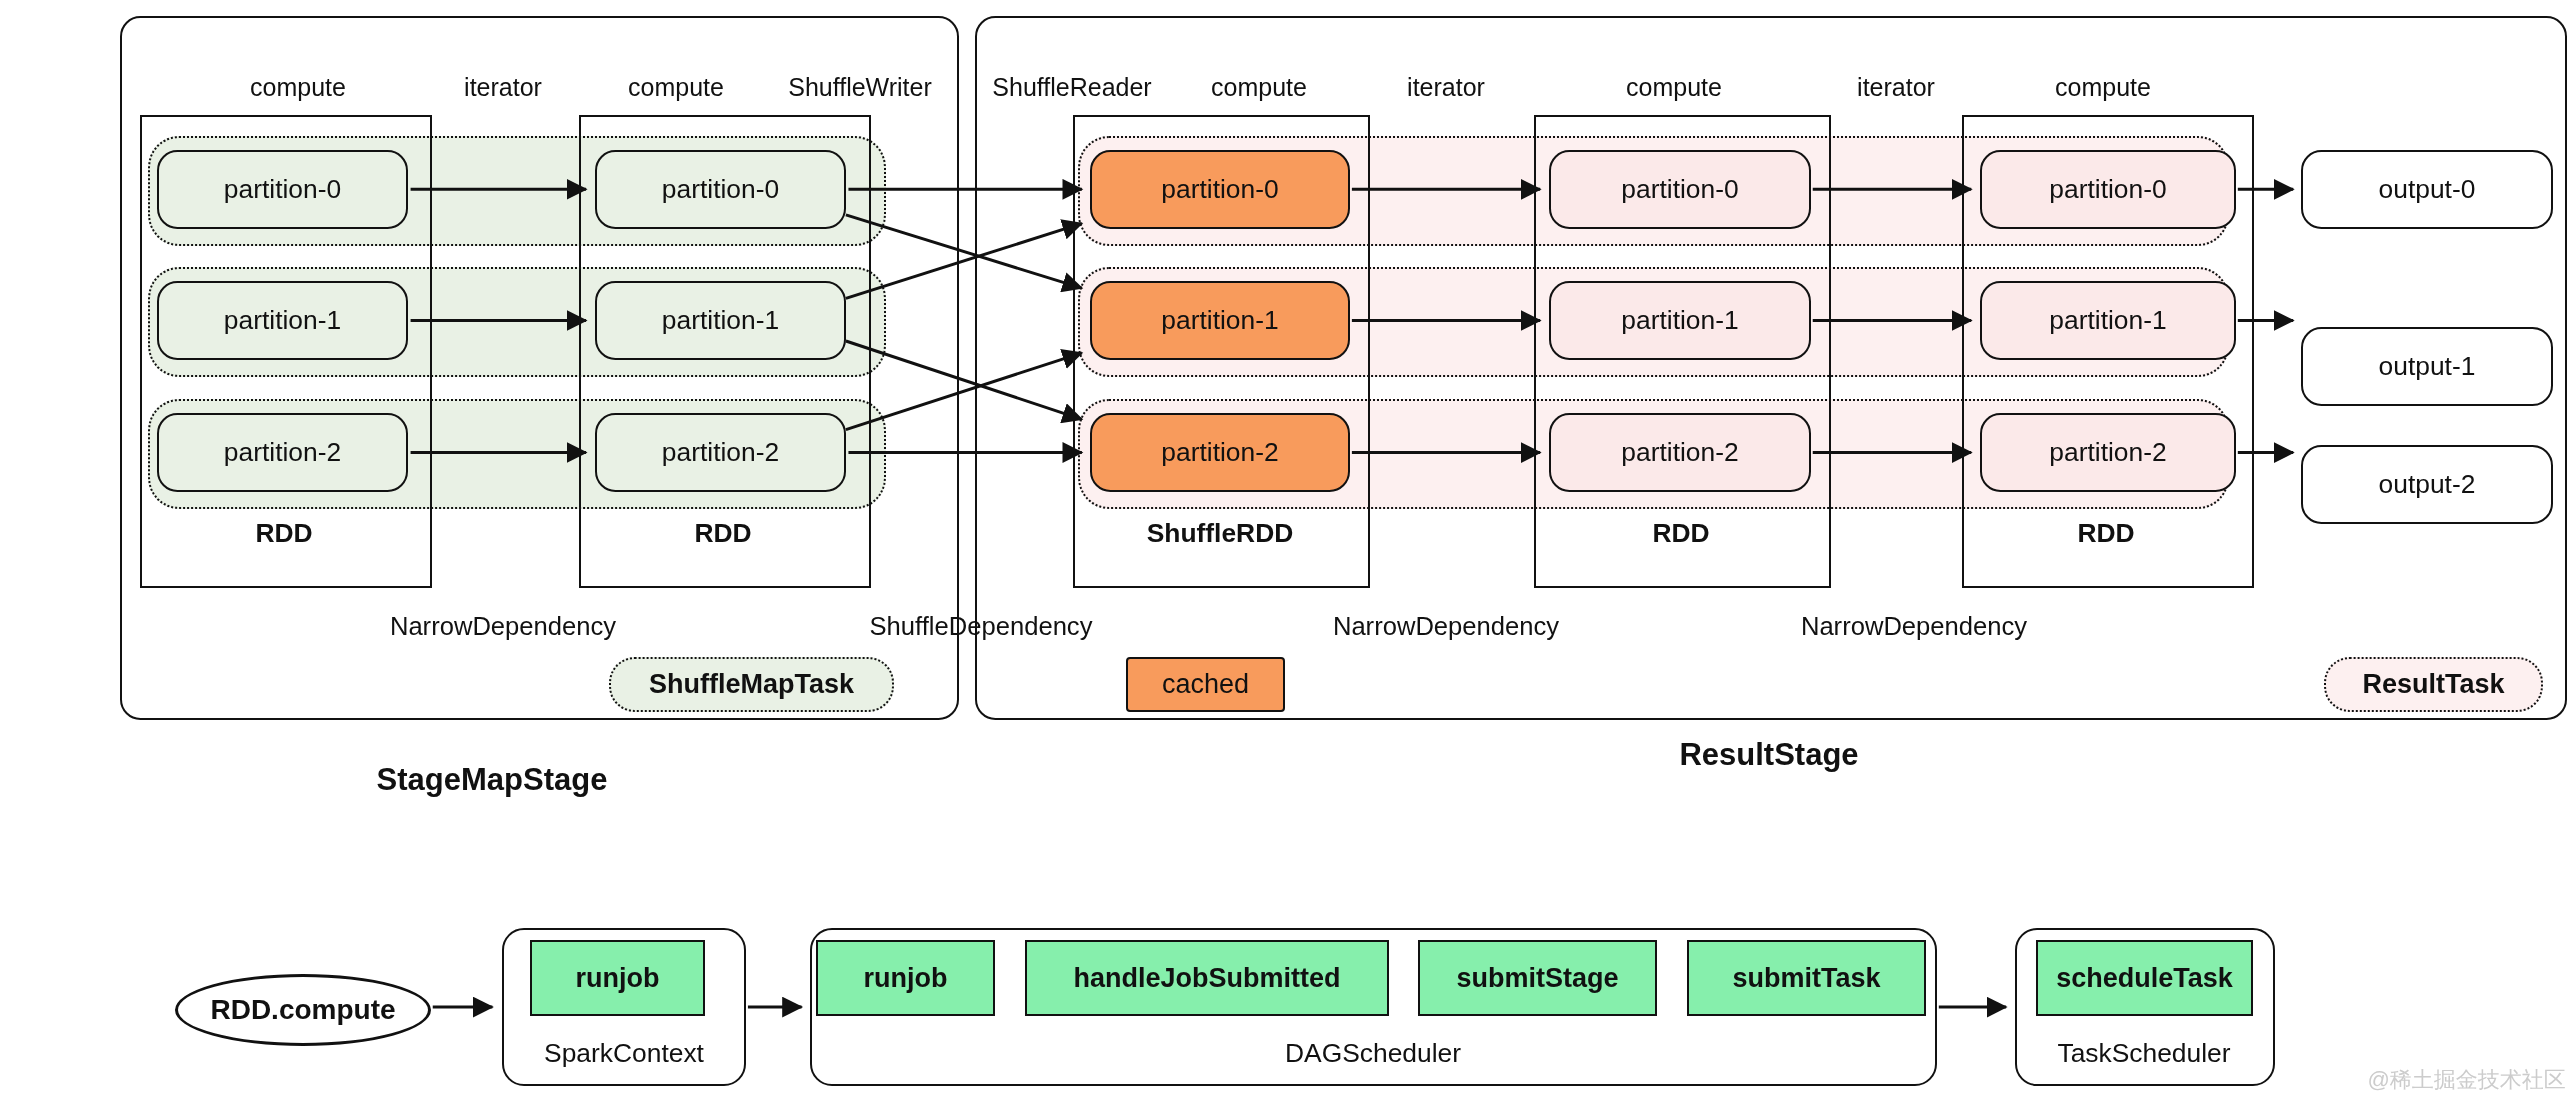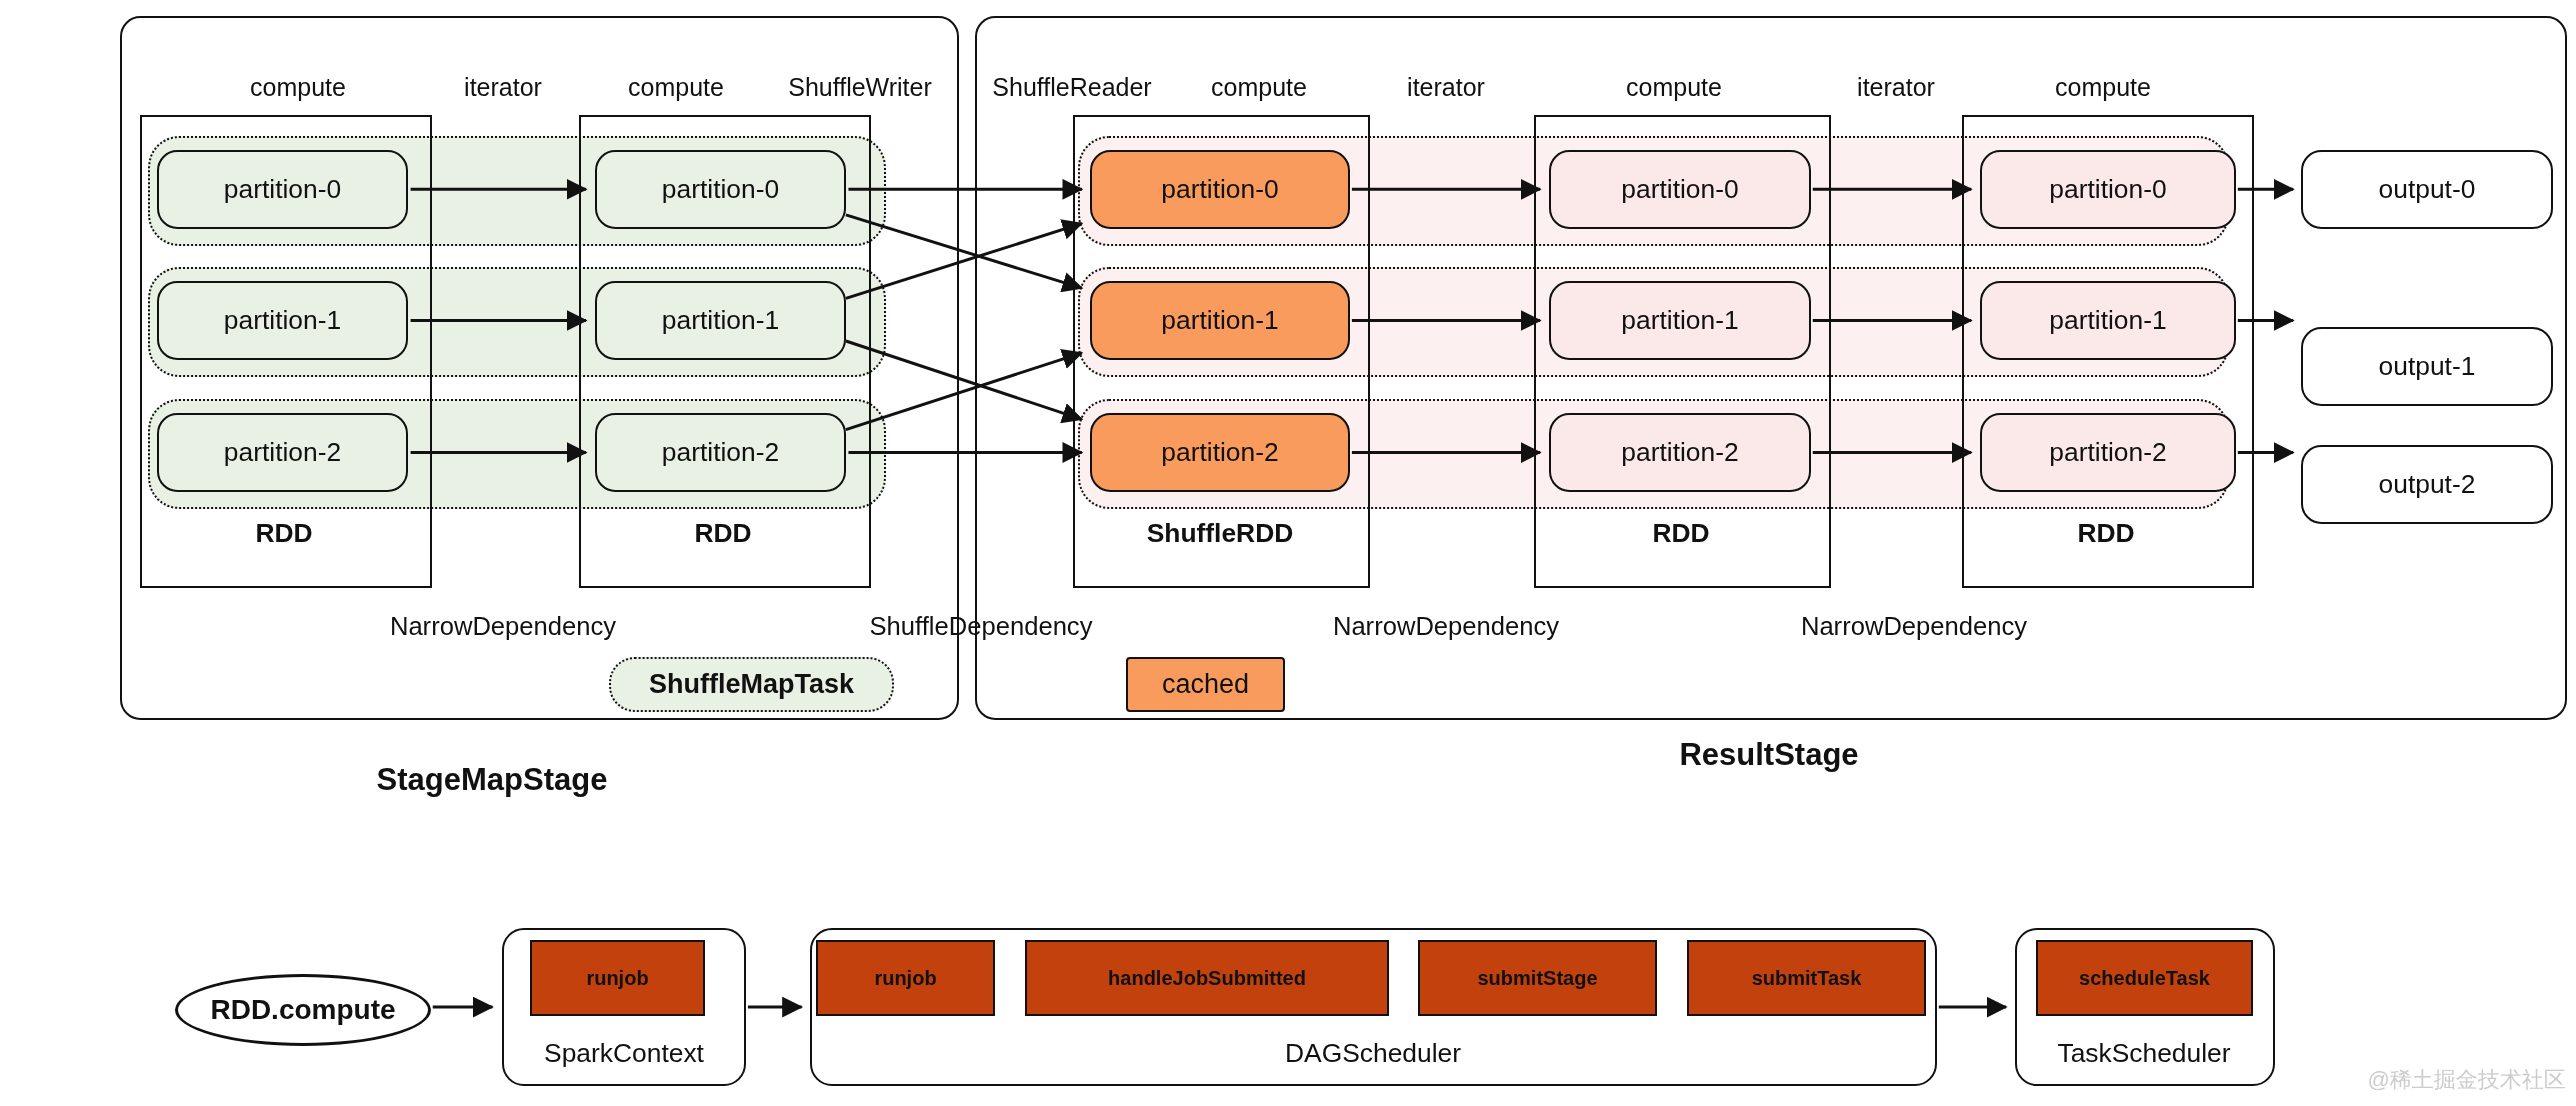--- a/index.html
+++ b/index.html
@@ -33,22 +33,22 @@
   .badge.solid{border:2.6px solid #111;border-radius:4px;background:#f89b5c;font-weight:500;}
   .badge.greenfill{background:#e9f1e5;}
   .badge.pinkfill{background:#fdf0f0;}
   .stagetitle{font-size:31px;font-weight:700;}
   .ellipse{
     border:3.4px solid #111;border-radius:50%;display:flex;align-items:center;justify-content:center;
     font-size:28px;font-weight:700;background:#fff;box-sizing:border-box;
   }
   .flowbox{border:2.6px solid #111;border-radius:22px;background:#fff;box-sizing:border-box;}
   .method{
-    border:2.6px solid #111;background:#c2410c;display:flex;align-items:center;justify-content:center;
-    font-size:20px;font-weight:700;box-sizing:border-box;
+    border:2.6px solid #111;background:#86efac;display:flex;align-items:center;justify-content:center;
+    font-size:27px;font-weight:700;box-sizing:border-box;
   }
   .flowlabel{font-size:26.4px;font-weight:400;}
   .watermark{font-size:22px;color:#cccccc;}
   svg.arrows{position:absolute;left:0;top:0;pointer-events:none;z-index:10;}
 </style>
 </head>
 <body>
 
 <div id="canvas">
 
@@ -110,20 +110,21 @@
   <span class="abs ctr rddlabel" style="left:1681px;top:518px;">RDD</span>
   <span class="abs ctr rddlabel" style="left:2106px;top:518px;">RDD</span>
 
   <span class="abs ctr deplabel" style="left:503px;top:612px;">NarrowDependency</span>
   <span class="abs ctr deplabel" style="left:981px;top:612px;">ShuffleDependency</span>
   <span class="abs ctr deplabel" style="left:1446px;top:612px;">NarrowDependency</span>
   <span class="abs ctr deplabel" style="left:1914px;top:612px;">NarrowDependency</span>
 
   <div class="abs badge dotted greenfill" style="left:609px;top:657px;width:285px;height:55px;">ShuffleMapTask</div>
   <div class="abs badge solid" style="left:1126px;top:657px;width:159px;height:55px;">cached</div>
+  <div class="abs badge dotted pinkfill" style="left:2324px;top:657px;width:219px;height:55px;">ResultTask</div>
 
   <span class="abs ctr stagetitle" style="left:492px;top:762px;">StageMapStage</span>
   <span class="abs ctr stagetitle" style="left:1769px;top:737px;">ResultStage</span>
 
   <div class="abs ellipse" style="left:175px;top:974px;width:256px;height:72px;">RDD.compute</div>
 
   <div class="abs flowbox" style="left:502px;top:928px;width:244px;height:158px;"></div>
   <div class="abs method" style="left:530px;top:940px;width:175px;height:76px;">runjob</div>
   <span class="abs ctr flowlabel" style="left:624px;top:1038px;">SparkContext</span>
 

